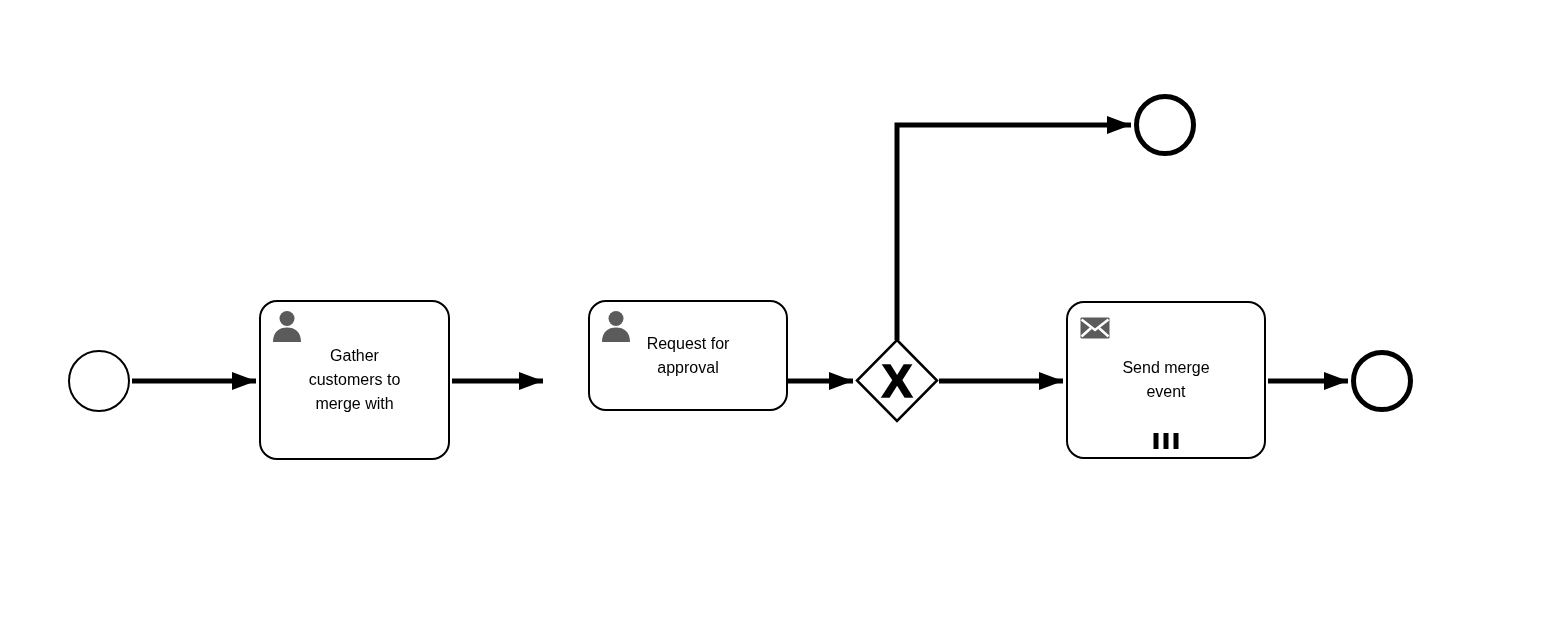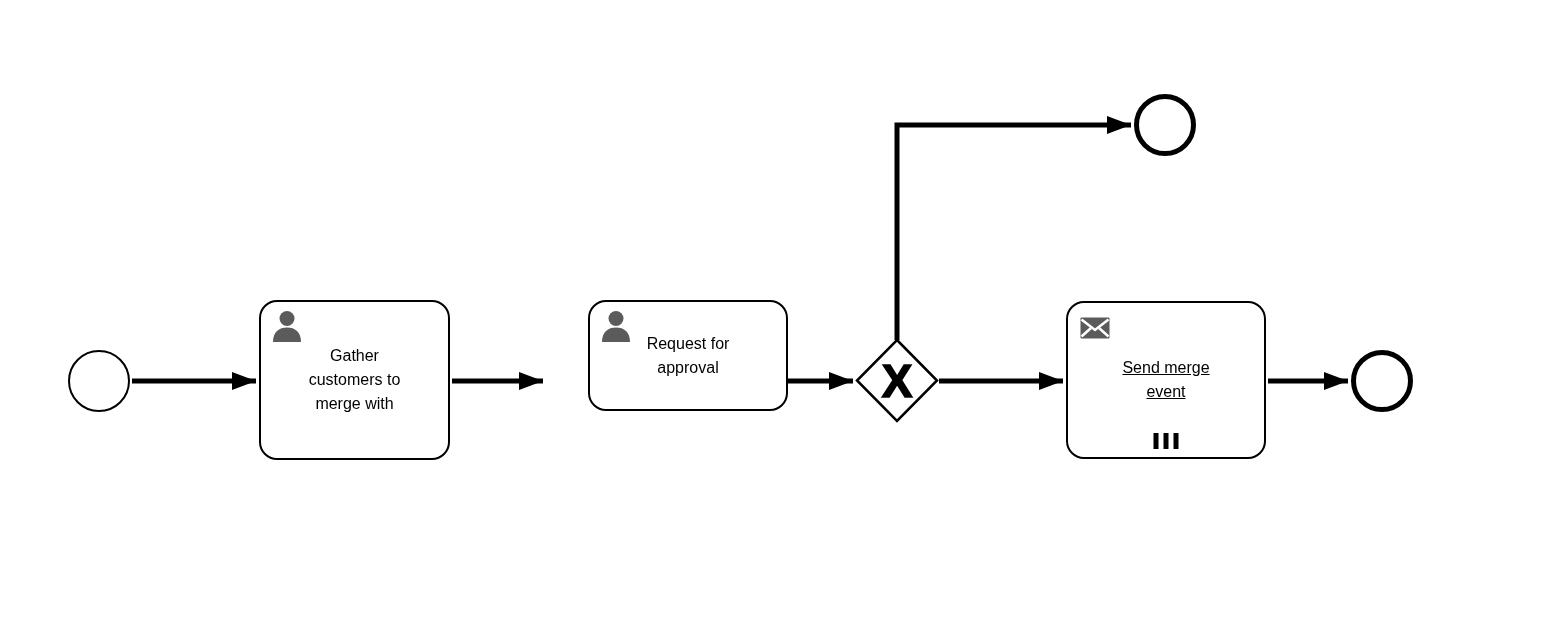--- a/index.html
+++ b/index.html
@@ -117,21 +117,21 @@
 
   <div class="task" style="left:546px; top:300px; width:200px; height:111px;margin-left:42px;">
     <svg class="task-icon" width="30" height="32" viewBox="0 0 30 32">
       <circle cx="15" cy="8.5" r="7.5" fill="#5b5b5b"></circle>
       <path d="M1,32 C1,22 7,17.5 15,17.5 C23,17.5 29,22 29,32 Z" fill="#5b5b5b"></path>
     </svg>
     <div class="task-label">Request for
 approval</div>
   </div>
 
-  <div class="task" style="left:1066px; top:301px; width:200px; height:158px;text-decoration:underline;">
+  <div class="task" style="left:1066px; top:301px; width:200px; height:158px;">
     <svg class="task-icon" style="top:14px; left:12px;" width="30" height="22" viewBox="0 0 30 22">
       <rect x="0.5" y="0.5" width="29" height="21" rx="1" fill="#5b5b5b"></rect>
       <path d="M1.5,2.5 L15,13 L28.5,2.5" stroke="#ffffff" stroke-width="2.5" fill="none"></path>
       <path d="M1.5,19.5 L11,11" stroke="#ffffff" stroke-width="2.5" fill="none"></path>
       <path d="M28.5,19.5 L19,11" stroke="#ffffff" stroke-width="2.5" fill="none"></path>
     </svg>
     <div class="task-label">Send merge
 event</div>
     <div class="mi-parallel">
       <span></span>

